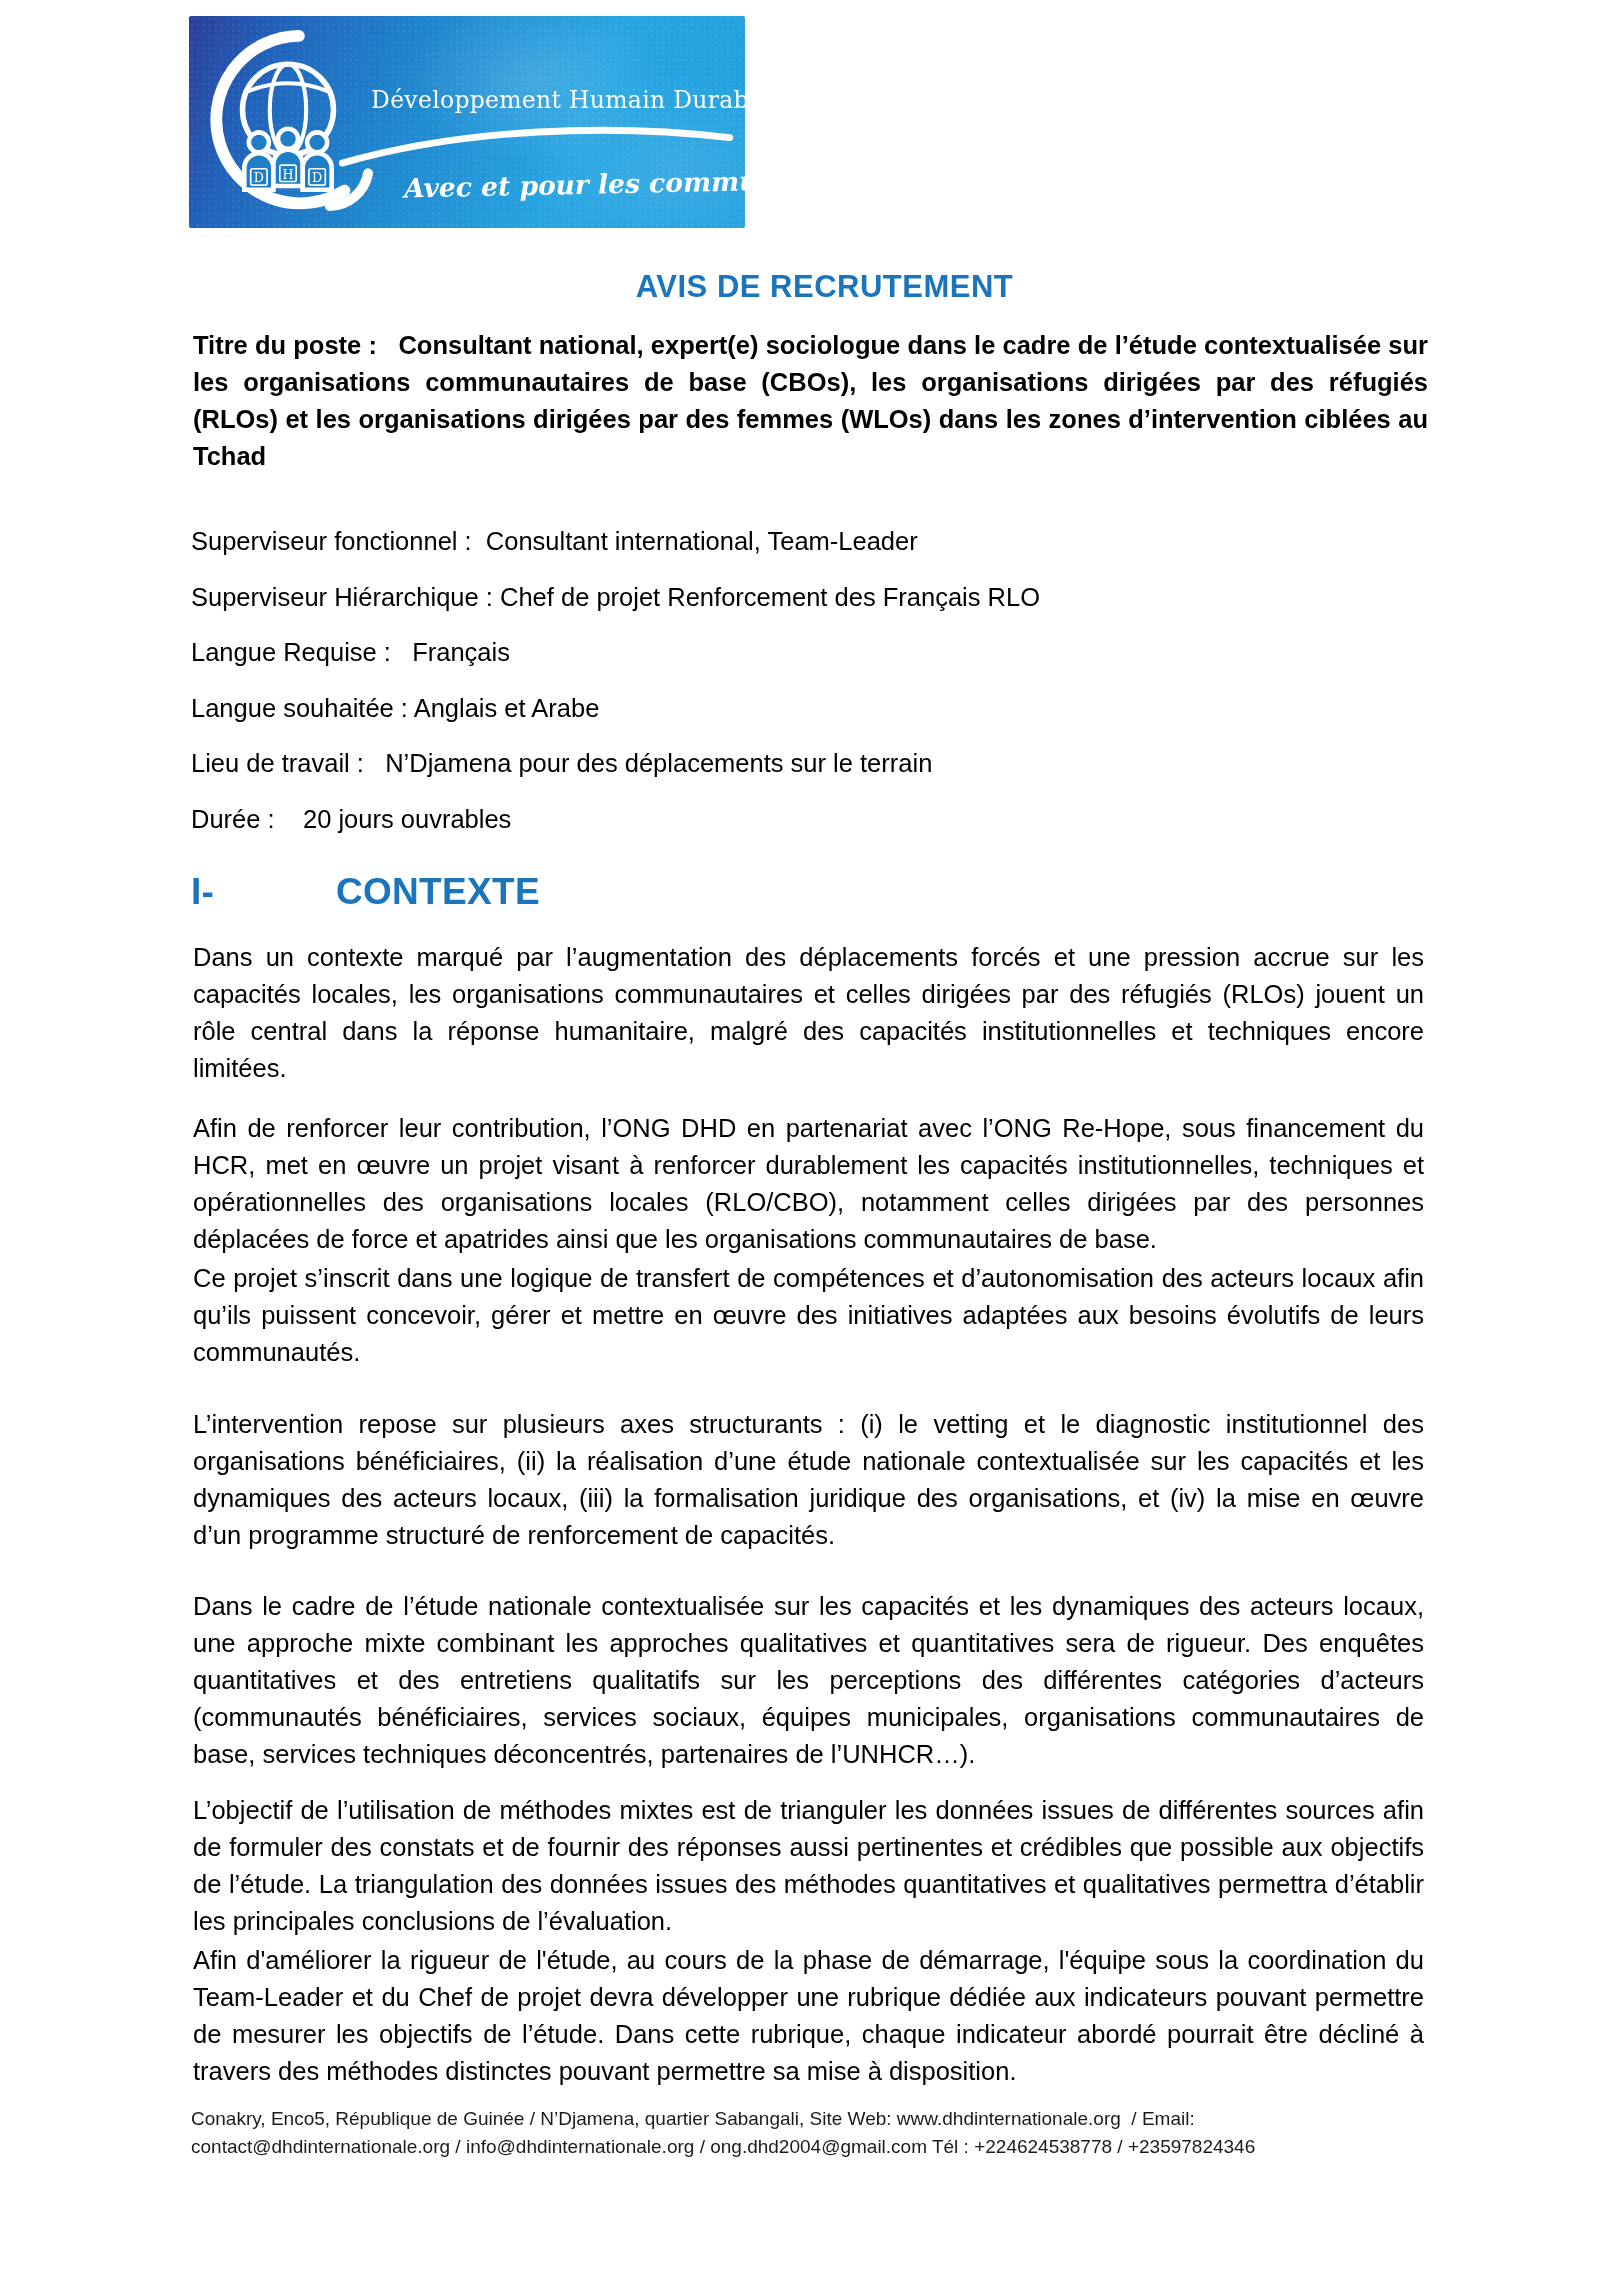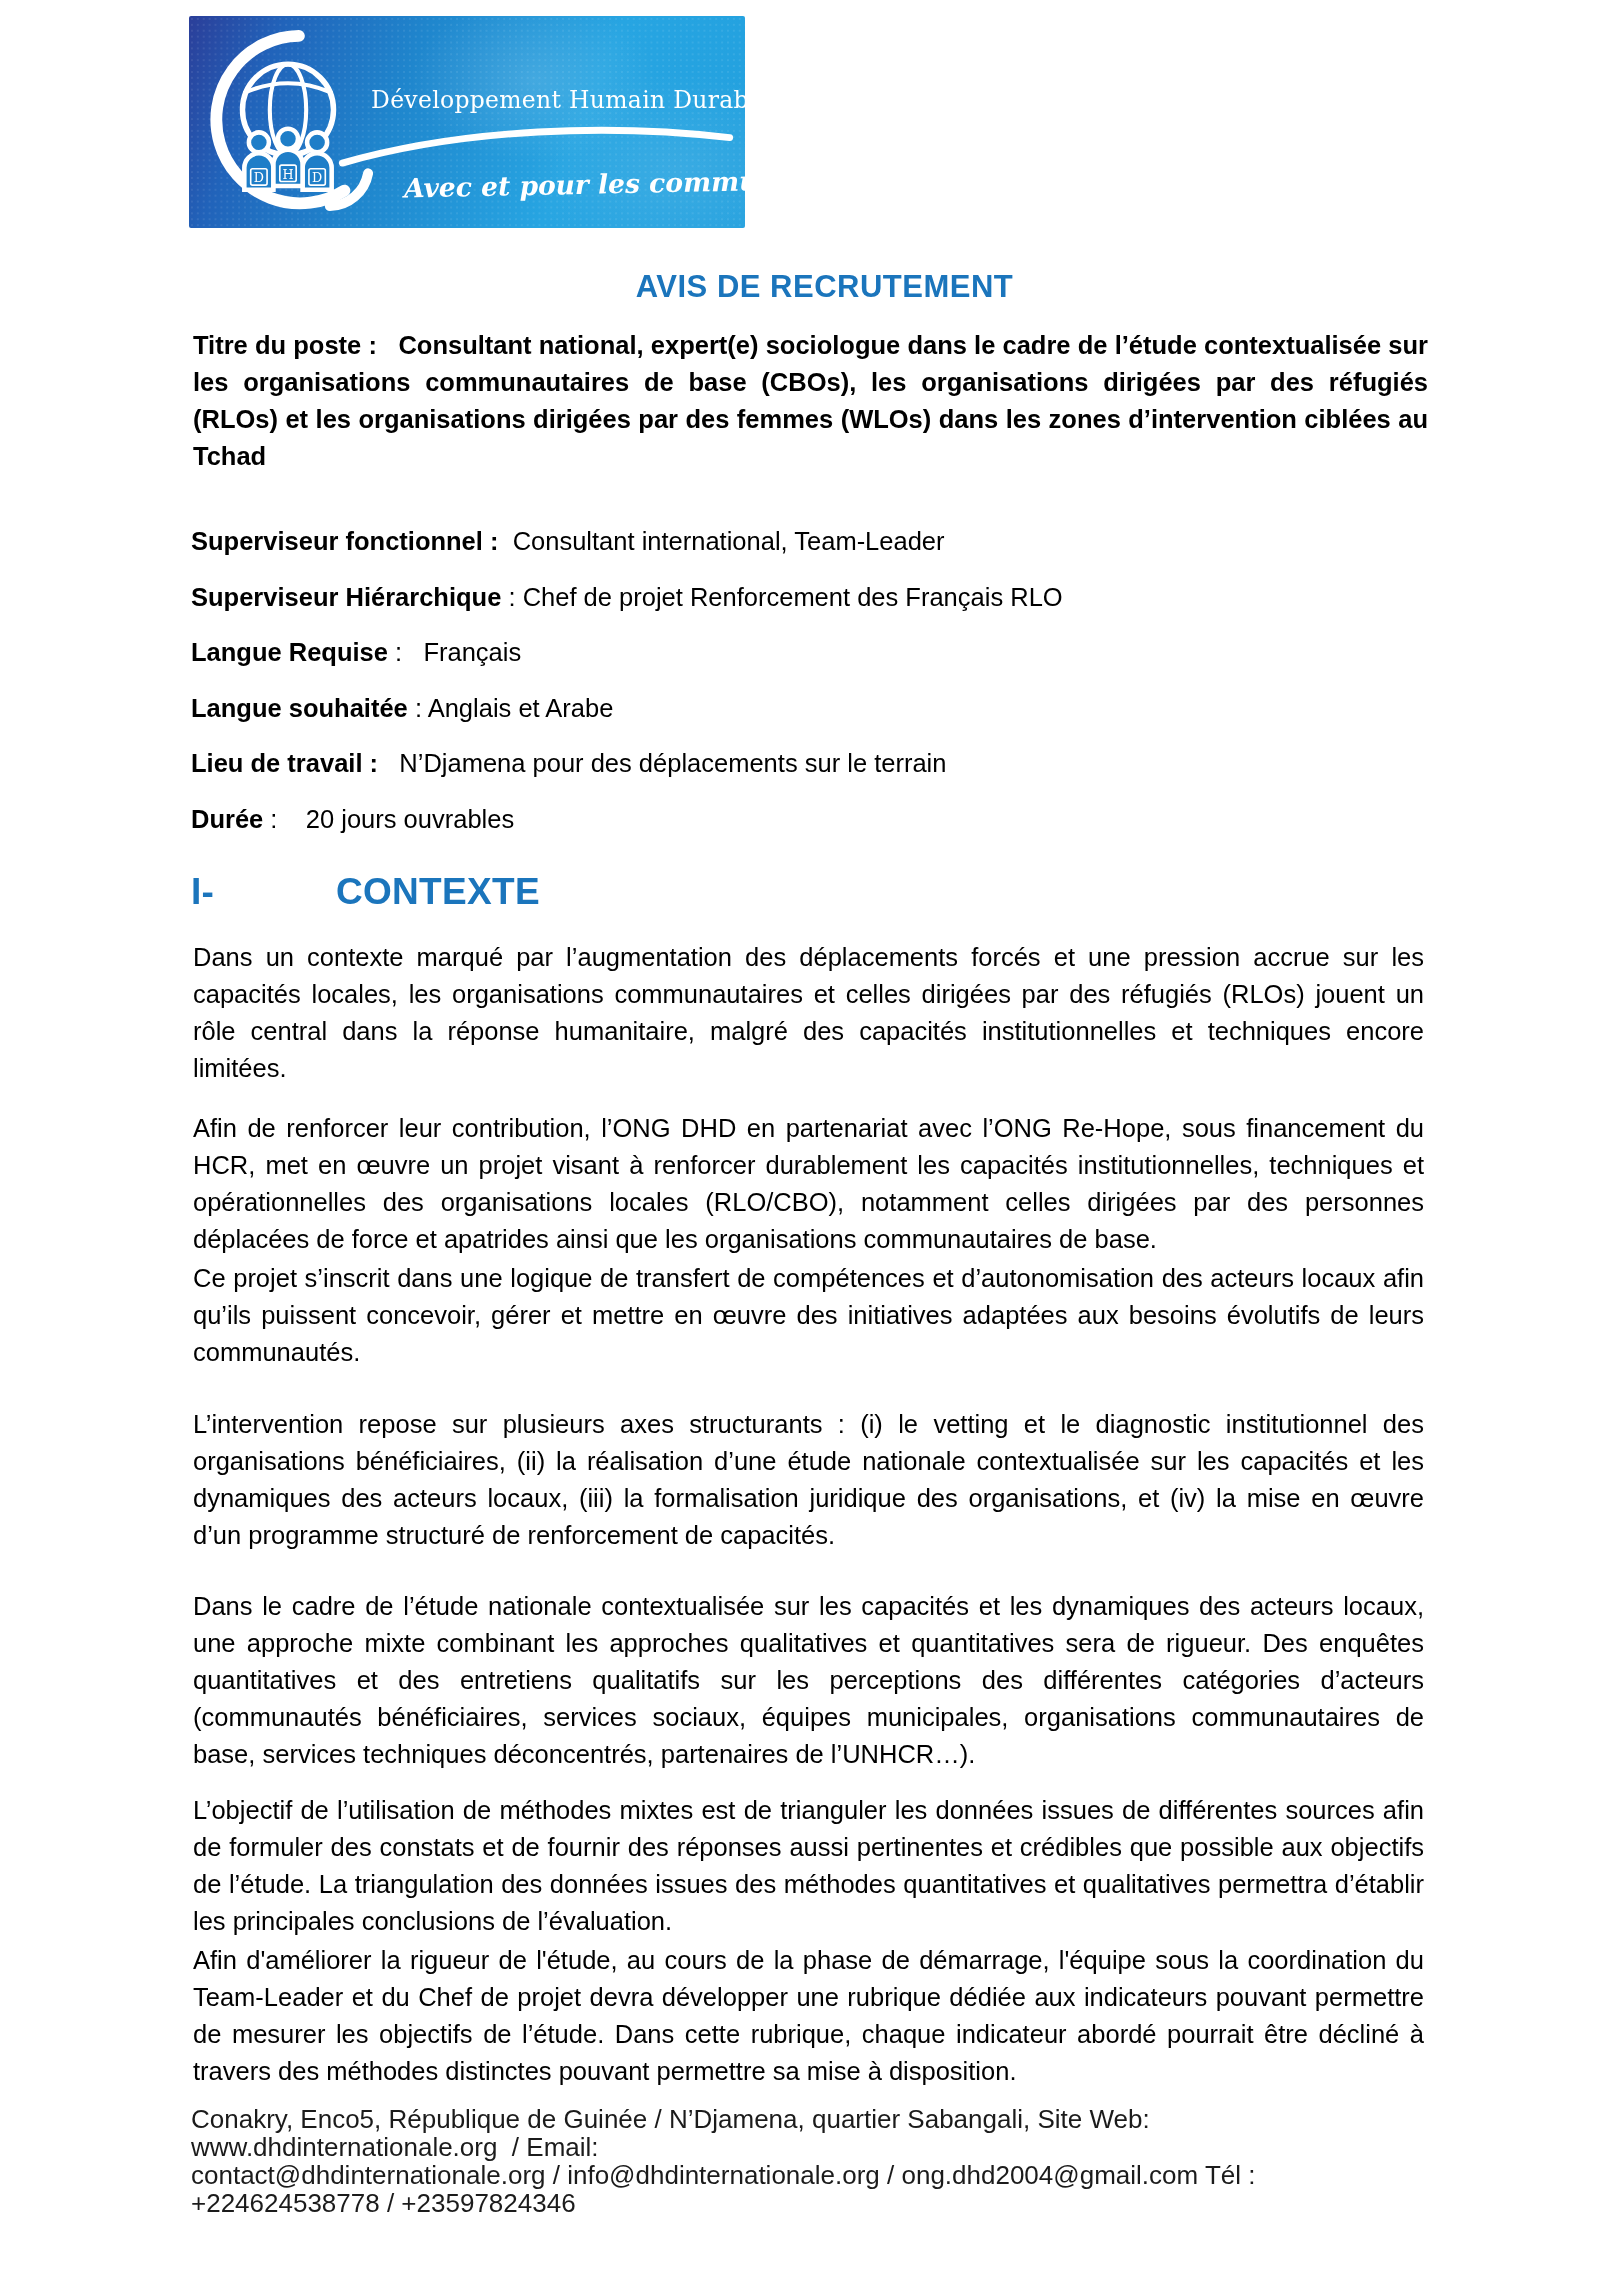--- a/index.html
+++ b/index.html
@@ -52,33 +52,33 @@
   .doc-title{
     left:191px;top:251px;width:1235px;
     text-align:center;font-weight:bold;font-size:31px;line-height:39px;
     color:#1b75bc;letter-spacing:0.5px;
   }
   .body-par{
     left:191px;width:1235px;
     font-size:25.5px;line-height:37px;
     text-align:justify;
   }
-  .bold{font-weight:bold;text-align:right;}
+  .bold{font-weight:normal;text-align:right;}
   .job-par{top:325px;font-weight:bold;}
   .meta{left:191px;top:523px;width:1235px;font-size:25.5px;line-height:37px;}
   .meta-row{margin-bottom:18.6px;}
   .sec-heading{
     left:191px;top:872px;width:1235px;
     font-weight:bold;font-size:37px;line-height:39px;color:#1b75bc;letter-spacing:0.3px;
   }
   .sec-num{display:inline-block;width:145px;}
   .g1{top:937px;} .g2{top:1108px;} .g3{top:1404px;} .g4{top:1586px;} .g5{top:1790px;}
   .footer{
     left:191px;top:2105px;width:1245px;
-    font-size:26px;line-height:28px;color:#1b1b1b;
+    font-size:19px;line-height:28px;color:#1b1b1b;
   }
 </style>
 </head>
 <body>
 
 <div class="page">
 
   <header class="banner">
     <svg class="emblem" width="182" height="196" viewBox="0 0 200 215" aria-hidden="true">
       <g fill="none" stroke="#ffffff" stroke-linecap="round">

